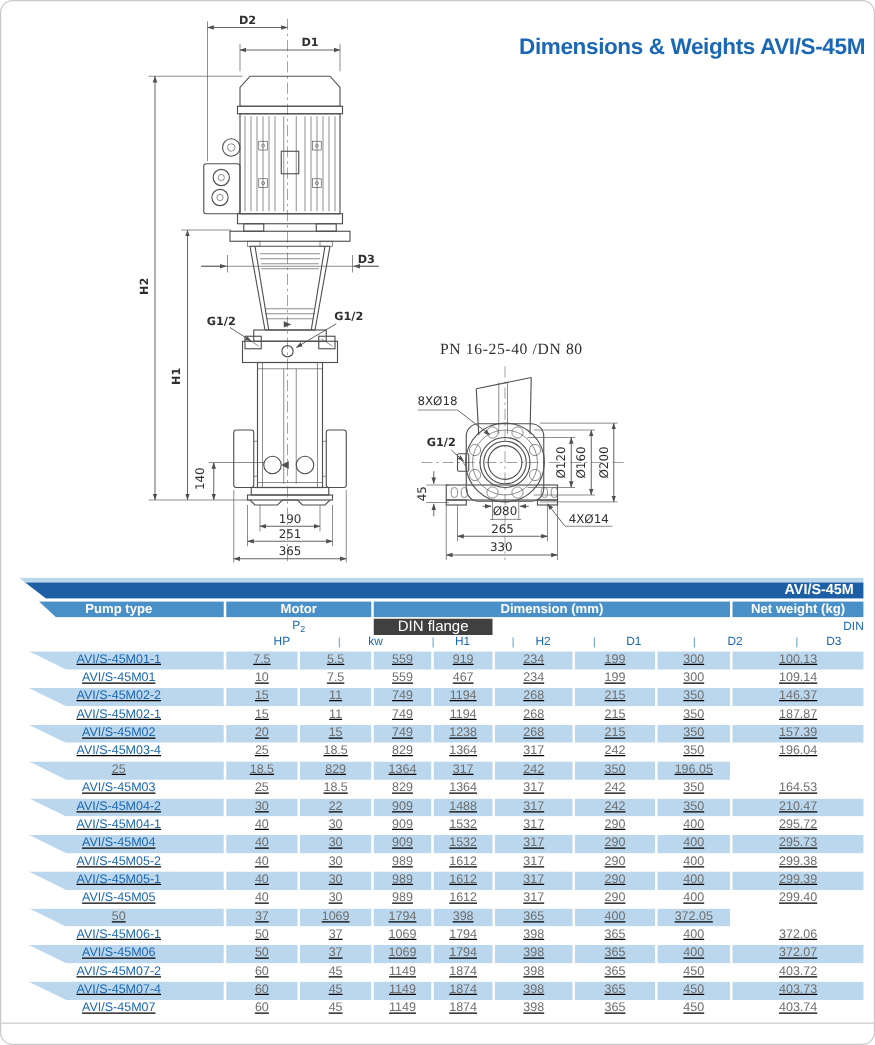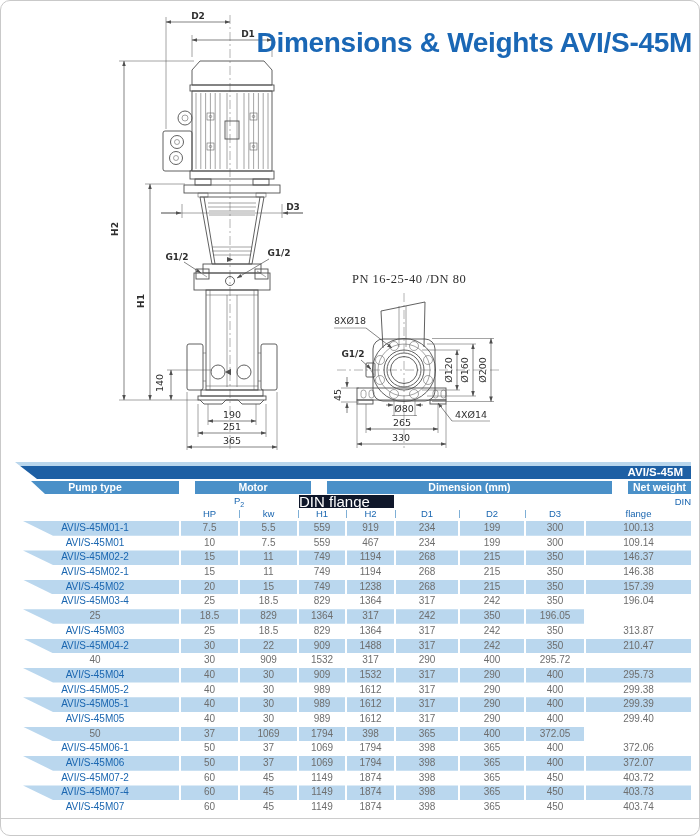--- a/index.html
+++ b/index.html
@@ -1,20 +1,20 @@
 <!DOCTYPE html>
 <html><head>
 <meta charset="utf-8">
 <style>
   html,body{margin:0;padding:0;background:#fff;}
   .page{position:relative;width:700px;height:836px;background:#fff;border:1px solid #c9c9c9;
         border-radius:10px;box-sizing:border-box;overflow:hidden;
         font-family:"Liberation Sans",sans-serif;}
   
-  .title{position:absolute;top:26px;right:7px;font-size:28px;font-weight:bold;
+  .title{position:absolute;top:26px;right:7px;font-size:18px;font-weight:bold;
          color:#1a67b5;letter-spacing:-0.3px;}
   
   svg.draw{position:absolute;left:0;top:0;}
   svg.draw .ol{stroke:#4f4f4f;stroke-width:0.9;fill:none;}
   svg.draw .thin{stroke:#5a5a5a;stroke-width:0.55;fill:none;}
   svg.draw .cl{stroke:#777;stroke-width:0.55;fill:none;stroke-dasharray:9 3 2 3;}
   svg.draw .dim{stroke:#4f4f4f;stroke-width:0.7;fill:none;
                 marker-start:url(#ar);marker-end:url(#ar);}
   svg.draw .arr1{stroke:#4f4f4f;stroke-width:0.7;fill:none;marker-end:url(#ar);}
   svg.draw .fillg{fill:#4f4f4f;stroke:none;}
@@ -22,37 +22,37 @@
   svg.draw text.lbl{font-weight:bold;font-size:9px;}
   svg.draw text.num{font-size:9.5px;}
   svg.draw text.pn{font-family:"Liberation Serif",serif;font-size:12.5px;letter-spacing:.5px;}
   
   .table{position:absolute;left:10px;top:461px;width:680px;
          --cols:168px 57px 57px 46px 47px 62px 64px 58px 1fr;}
   .banner{height:17px;clip-path:polygon(4px 0,100% 0,100% 100%,26px 100%);}
   .banner .lt{height:4px;background:#b9d6ec;}
   .banner .dk{height:13px;background:#1d5fa4;color:#fff;font-size:11.5px;font-weight:bold;
               text-align:right;line-height:13px;padding-right:8px;}
-  .hdr-b{margin-top:2px;display:grid;grid-template-columns:168px 116px 285px 1fr;column-gap:16px;
+  .hdr-b{margin-top:2px;display:grid;grid-template-columns:168px 116px 285px 1fr;column-gap:2px;
          height:13px;clip-path:polygon(20px 0,100% 0,100% 100%,34px 100%);}
   .hdr-b>div{background:#4a90c8;color:#fff;font-size:10.5px;font-weight:bold;
              text-align:center;line-height:13px;}
   .hdr-c{display:grid;grid-template-columns:var(--cols);column-gap:2px;height:14px;
          align-items:center;}
   .hdr-c .p2{grid-column:2/4;text-align:center;color:#1a66b0;font-size:9.5px;}
   .hdr-c .p2 sub{font-size:7px;}
-  .hdr-c .dinflange{grid-column:4/6;background:#0f172a;color:#fff;font-size:15px;
-                    text-align:left;line-height:13px;height:13px;}
+  .hdr-c .dinflange{grid-column:4/6;background:#404040;color:#fff;font-size:12px;
+                    text-align:center;line-height:13px;height:13px;}
   .hdr-c .din{grid-column:9/10;text-align:right;color:#1a66b0;font-size:9.5px;}
-  .hdr-d{display:grid;grid-template-columns:var(--cols);column-gap:2px;height:12px;
+  .hdr-d{display:grid;grid-template-columns:var(--cols);column-gap:18px;height:12px;
          align-items:center;}
   .hdr-d>div{text-align:center;color:#1a66b0;font-size:9.5px;position:relative;line-height:12px;}
   .hdr-d>div.tick::before{content:'';position:absolute;left:-1.5px;top:2px;bottom:2px;width:1px;
          background:#7fafd6;}
-  .rows{margin-top:1px;}
+  .rows{margin-top:1px;text-decoration:underline;}
   .trow{display:grid;grid-template-columns:var(--cols);column-gap:2px;height:14.7px;
         align-items:center;}
   .trow>div{text-align:center;font-size:10px;color:#6e6e6e;line-height:14.7px;height:100%;}
   .trow>div.pt{color:#1a66b0;}
   .rows .trow:nth-child(odd){clip-path:polygon(12px 0,100% 0,100% 100%,42px 100%);}
   .rows .trow:nth-child(odd)>div{background:#bad7ee;}
   .bottom-rule{position:absolute;left:0;width:700px;top:817px;border-top:1px solid #cccccc;}
 </style>
 </head>
 <body>
@@ -310,21 +310,21 @@
         </div>
         <div class="trow">
           <div class="pt">AVI/S-45M02-1</div>
           <div>15</div>
           <div>11</div>
           <div>749</div>
           <div>1194</div>
           <div>268</div>
           <div>215</div>
           <div>350</div>
-          <div>146.38</div>
+          <div>187.87</div>
         </div>
         <div class="trow">
           <div class="pt">AVI/S-45M02</div>
           <div>20</div>
           <div>15</div>
           <div>749</div>
           <div>1238</div>
           <div>268</div>
           <div>215</div>
           <div>350</div>
@@ -353,34 +353,35 @@
         </div>
         <div class="trow">
           <div class="pt">AVI/S-45M03</div>
           <div>25</div>
           <div>18.5</div>
           <div>829</div>
           <div>1364</div>
           <div>317</div>
           <div>242</div>
           <div>350</div>
-          <div>313.87</div>
+          <div>164.53</div>
         </div>
         <div class="trow">
           <div class="pt">AVI/S-45M04-2</div>
           <div>30</div>
           <div>22</div>
           <div>909</div>
           <div>1488</div>
           <div>317</div>
           <div>242</div>
           <div>350</div>
           <div>210.47</div>
         </div>
         <div class="trow">
+          <div class="pt">AVI/S-45M04-1</div>
           <div>40</div>
           <div>30</div>
           <div>909</div>
           <div>1532</div>
           <div>317</div>
           <div>290</div>
           <div>400</div>
           <div>295.72</div>
         </div>
         <div class="trow">

